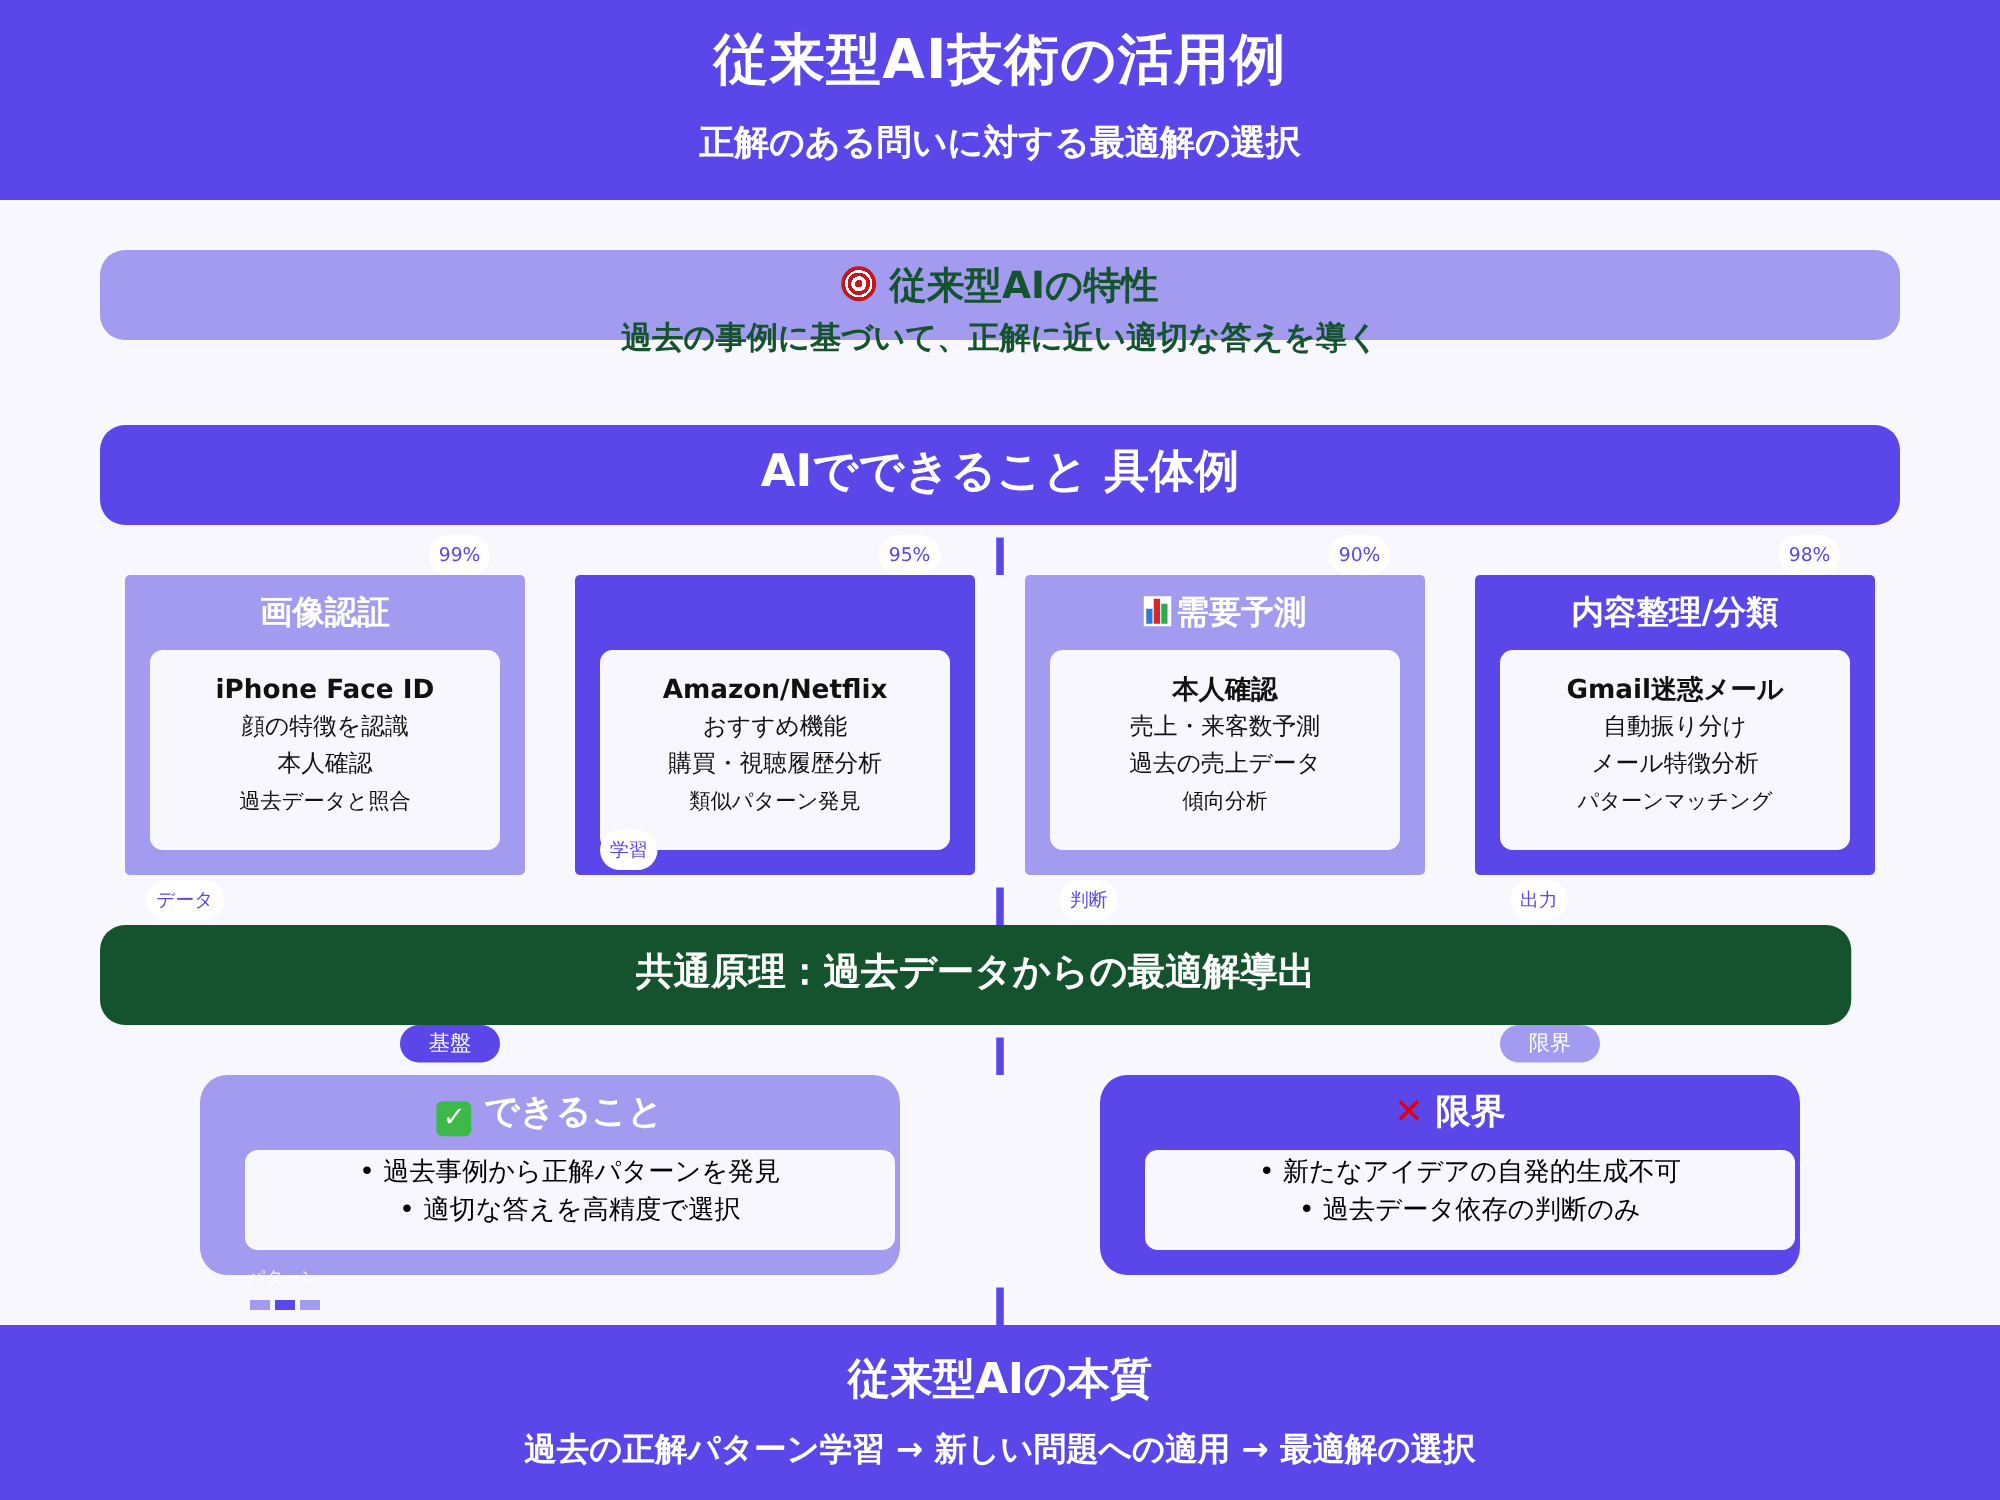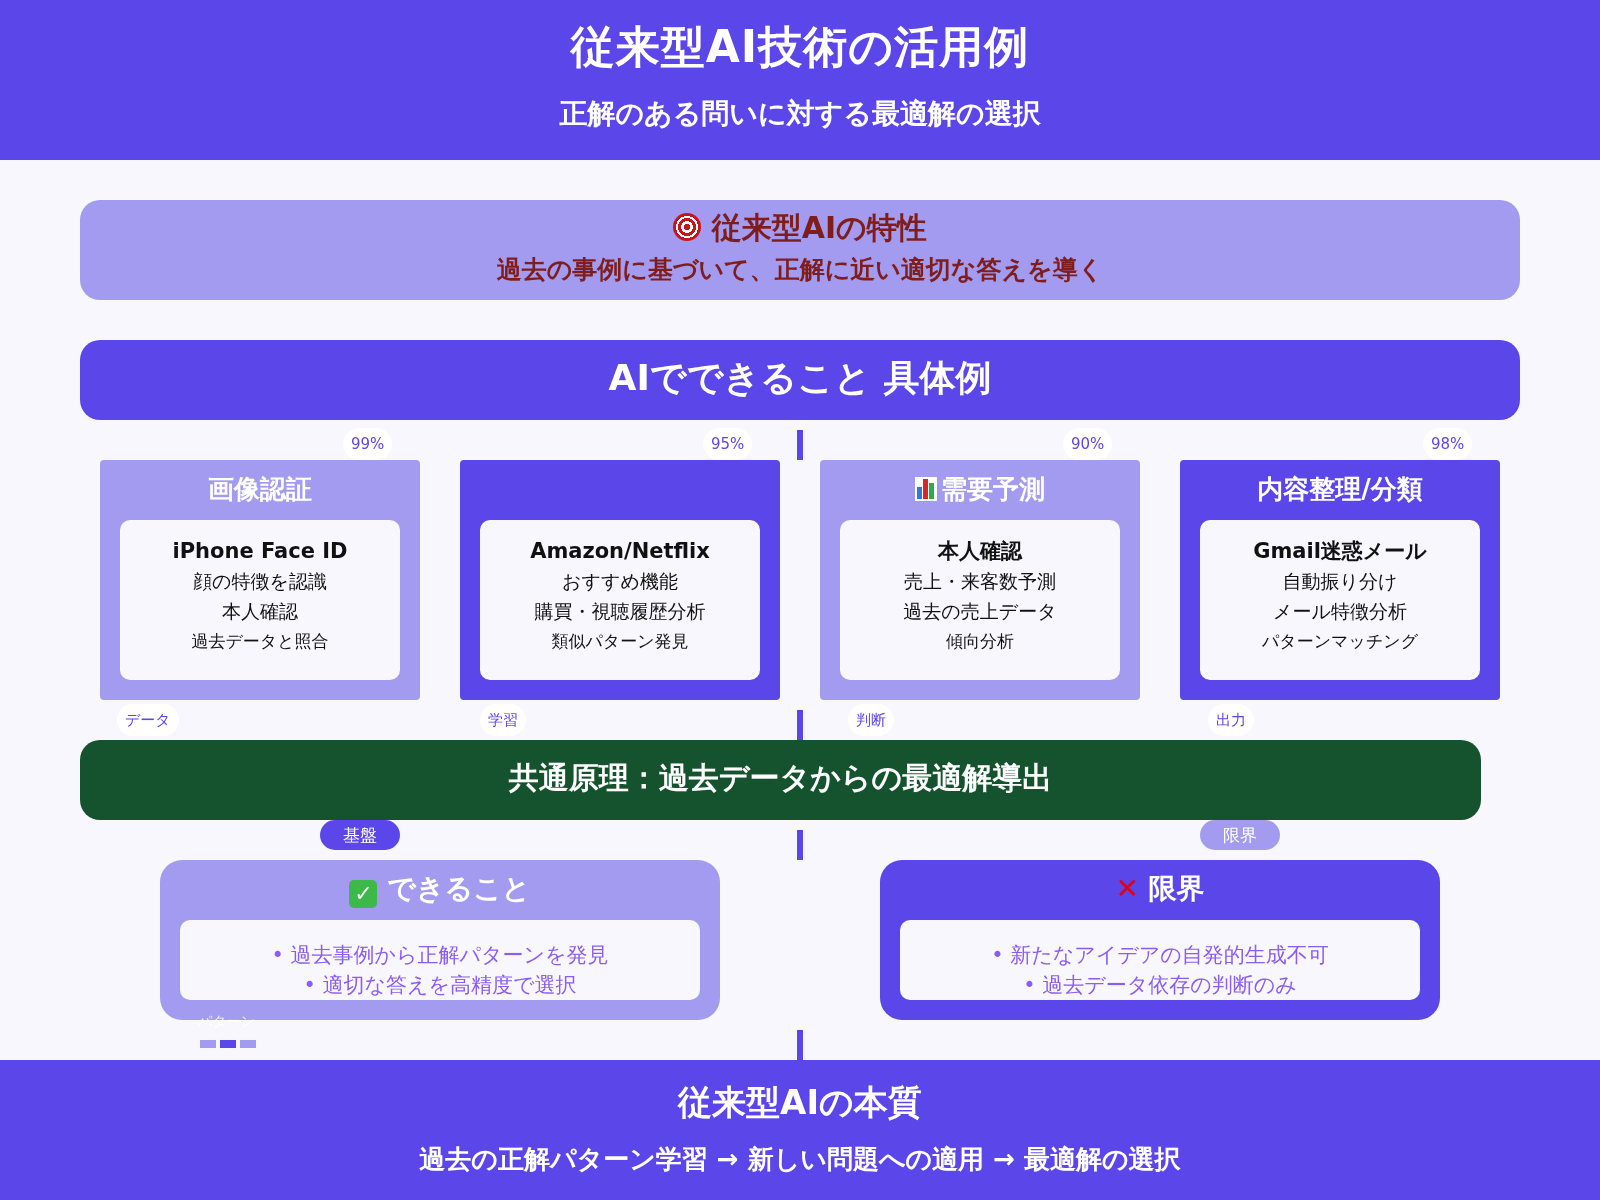--- a/index.html
+++ b/index.html
@@ -16,22 +16,22 @@
   
   .header {
     position: absolute; left: 0; top: 0; width: 1600px; height: 160px;
     background: #5B47E9; color: #fff; text-align: center; padding-left: 16px;
   }
   .header .title { position: absolute; top: 18px; left: 0; right: 0; font-size: 44px; font-weight: bold; letter-spacing: 1px; }
   .header .subtitle { position: absolute; top: 95px; left: 0; right: 0; font-size: 28px; font-weight: bold; }
 
   
   .char-banner {
-    position: absolute; left: 80px; top: 200px; width: 1440px; height: 100px;
-    background: #A39BEF; border-radius: 20px; color: #7f1d1d; text-align: center;
+    position: absolute; left: 80px; top: 200px; width: 1440px; height: 72px;
+    background: #A39BEF; border-radius: 20px; color: #14532d; text-align: center;
   }
   .char-banner .ttl { position: absolute; top: 8px; left: 0; right: 0; font-size: 30px; font-weight: bold; }
   .char-banner .sub { position: absolute; top: 53px; left: 0; right: 0; font-size: 25px; font-weight: bold; }
 
   
   .section-banner {
     position: absolute; left: 80px; top: 340px; width: 1440px; height: 80px;
     background: #5B47E9; border-radius: 20px; color: #fff; text-align: center;
     font-size: 36px; font-weight: bold; line-height: 76px;
   }
@@ -75,23 +75,23 @@
     color: #fff; font-size: 17px; line-height: 30px; text-align: center;
   }
 
   .bottom-card {
     position: absolute; top: 860px; width: 560px; height: 160px; border-radius: 22px; color: #fff;
   }
   .bottom-card .bc-title {
     position: absolute; top: 10px; left: 0; right: 0; text-align: center; font-size: 28px; font-weight: bold;
   }
   .bottom-card .bc-body {
-    position: absolute; left: 20px; top: 60px; width: 520px; height: 80px;
-    background: #F8F7FE; border-radius: 10px; color: #8b5cf6; text-align: center;
-    padding-top: 20px;
+    position: absolute; left: 36px; top: 60px; width: 520px; height: 80px;
+    background: #F8F7FE; border-radius: 10px; color: #000000; text-align: center;
+    padding-top: 2px;
   }
   .bc-body .item { font-size: 21px; line-height: 30px; }
 
   .pattern-label {
     position: absolute; left: 198px; top: 1013px; color: #fff; font-size: 14px; opacity: 0.9;
   }
   .sq { position: absolute; top: 1040px; width: 16px; height: 8px; }
 
   
   .footer {
@@ -180,21 +180,21 @@
   <div class="card-title">内容整理/分類</div>
   <div class="card-body">
     <div class="head">Gmail迷惑メール</div>
     <div class="l1">自動振り分け</div>
     <div class="l2">メール特徴分析</div>
     <div class="l3">パターンマッチング</div>
   </div>
 </div>
 
 <div class="pill-label" style="left:117px;top:704px;">データ</div>
-<div class="pill-label" style="left:480px;top:704px;">学習</div>
+<div class="pill-label" style="left:480px;top:664px;">学習</div>
 <div class="pill-label" style="left:848px;top:704px;">判断</div>
 <div class="pill-label" style="left:1208px;top:704px;">出力</div>
 
 <div class="principle-banner">共通原理：過去データからの最適解導出</div>
 
 <div class="tag-pill primary" style="left:320px;">基盤</div>
 <div class="tag-pill light" style="left:1200px;">限界</div>
 
 <div class="bottom-card light" style="left:160px;">
   <div class="bc-title">

